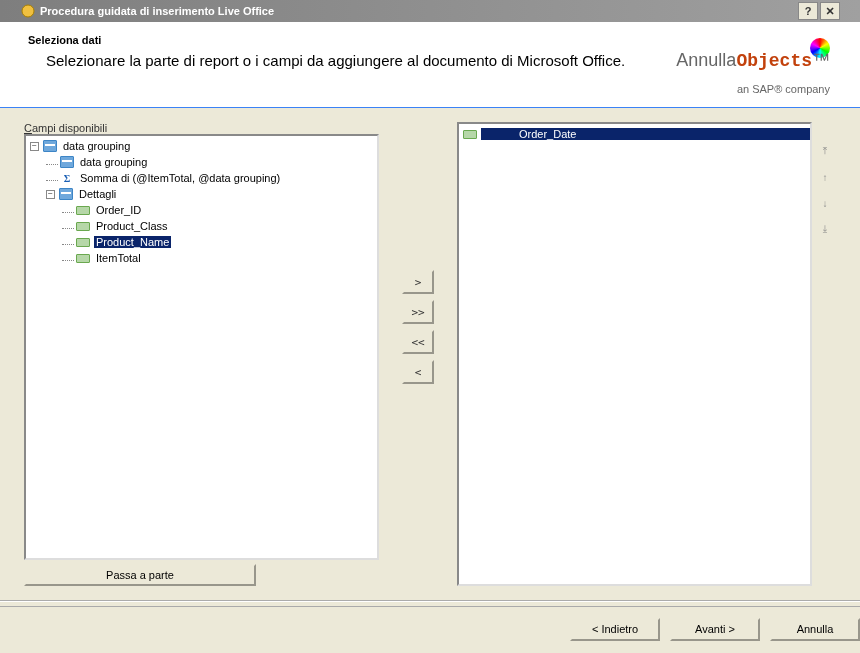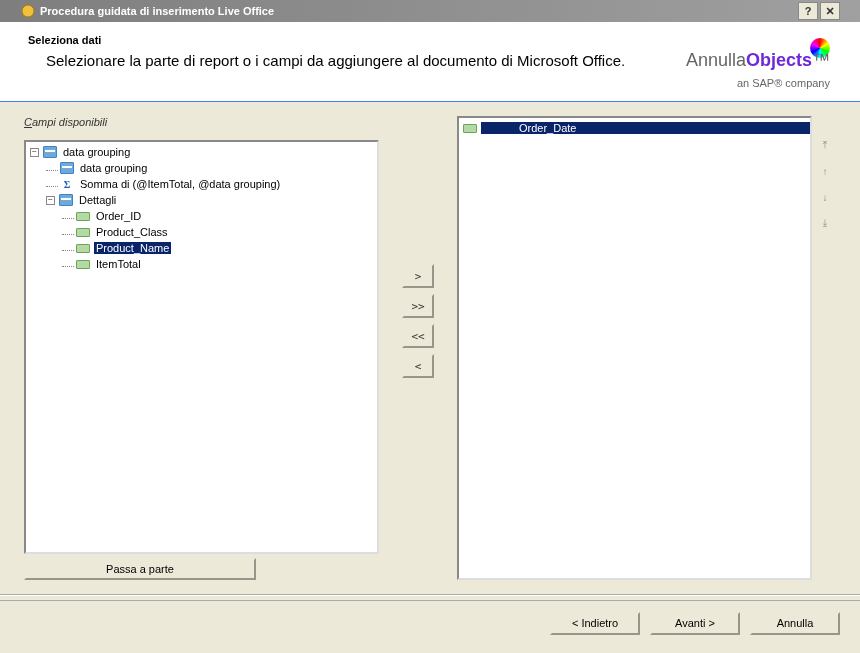--- a/index.html
+++ b/index.html
@@ -8,51 +8,51 @@
     .titlebar .icon { width: 16px; height: 16px; margin-right: 4px; display: flex; align-items: center; justify-content: center; }
     .titlebar .title { flex: 1; font-weight: bold; font-size: 11px; }
     .titlebar .btn { width: 20px; height: 18px; background: #ece9d8; border: 1px solid #888; margin-left: 2px; display: flex; align-items: center; justify-content: center; color: #333; font-weight: bold; cursor: pointer; font-family: Arial; }
     .header { background: white; padding: 12px 30px 12px 28px; display: flex; border-bottom: 1px solid #3b82f6; }
     .header-text { flex: 1; }
     .header-text h1 { font-weight: bold; font-size: 11px; margin-bottom: 6px; }
     .header-text p { font-size: 15px; color: #000; margin-left: 18px; }
     .brand { display: flex; flex-direction: column; align-items: flex-end; padding-top: 4px; }
     .brand .logo { display: flex; align-items: center; }
     .brand .logo-text { font-size: 18px; color: #666; }
-    .brand .logo-bold { font-weight: bold; color: #6d28d9; }
+    .brand .logo-bold { font-weight: bold; color: #c2410c; font-family: Liberation Mono, monospace; }
     .brand .orb { width: 20px; height: 20px; border-radius: 50%; background: conic-gradient(red,yellow,lime,cyan,blue,magenta,red); margin-bottom: -8px; margin-left: 40px; }
-    .brand .tag { font-size: 11px; color: #666; margin-top: 6px; }
+    .brand .tag { font-size: 11px; color: #666; margin-top: 12px; }
     .content { padding: 14px 24px 10px 24px; display: flex; gap: 0; height: 488px; }
     .col { display: flex; flex-direction: column; }
     .col-left { width: 355px; }
     .col-mid { width: 78px; display: flex; flex-direction: column; align-items: center; justify-content: flex-start; padding-top: 148px; gap: 6px; }
     .col-right { flex: 1; }
     .col-btns { width: 24px; display: flex; flex-direction: column; padding-top: 22px; padding-left: 6px; gap: 12px; }
-    .label { color: #333; margin-bottom: 12px; text-decoration: underline; text-decoration-color: transparent; font-style: italic; }
+    .label { color: #333; margin-bottom: 0; text-decoration: underline; text-decoration-color: transparent; }
     .label .und { text-decoration: underline; }
     .listbox { border: 2px inset #ddd; background: white; flex: 1; overflow: auto; padding: 2px 0; }
     .tree { padding: 0; }
     .tree-row { display: flex; align-items: center; height: 16px; padding-left: 4px; white-space: nowrap; cursor: default; }
     .tree-row .expander { width: 9px; height: 9px; border: 1px solid #888; display: inline-flex; align-items: center; justify-content: center; font-size: 8px; line-height: 1; margin-right: 4px; color: #555; font-family: monospace; }
     .tree-row .spacer { display: inline-block; width: 16px; }
     .tree-row .dots { display: inline-block; width: 12px; border-bottom: 1px dotted #888; height: 6px; margin-right: 2px; }
     .tree-row .node-label { padding: 0 2px; }
     .tree-row.selected .node-label { background: #0a246a; color: white; }
     .ic { width: 14px; height: 12px; margin-right: 4px; display: inline-flex; align-items: center; justify-content: center; }
     .ic-group { background: #6fa8dc; border: 1px solid #3d85c6; border-radius: 1px; position: relative; }
     .ic-group::after { content: ""; position: absolute; left: 1px; right: 1px; top: 3px; border-top: 2px solid #fff; }
     .ic-sigma { color: #1a5fb4; font-weight: bold; font-size: 10px; font-family: serif; }
     .ic-field { background: #b6d7a8; border: 1px solid #6aa84f; border-radius: 1px; width: 14px; height: 9px; }
     .mid-btn { width: 32px; height: 24px; border: 2px outset #ece9d8; background: #ece9d8; cursor: pointer; display: flex; align-items: center; justify-content: center; font-family: monospace; font-size: 11px; color: #333; }
     .parts-btn { height: 22px; border: 2px outset #ece9d8; background: #ece9d8; cursor: pointer; margin-top: 4px; width: 232px; }
     .list-item { display: flex; align-items: center; height: 16px; padding-left: 4px; }
     .list-item .node-label { flex: 1; padding: 0 3px; }
     .list-item.selected .node-label { background: #0a246a; color: white; padding-left: 38px; }
     .order-btn { width: 14px; height: 14px; color: #888; display: flex; align-items: center; justify-content: center; font-family: Arial; cursor: pointer; font-size: 10px; }
-    .footer { border-top: 1px solid #aaa; height: 45px; display: flex; align-items: center; justify-content: flex-end; padding-right: 20px; gap: 10px; background: #ece9d8; }
+    .footer { border-top: 1px solid #aaa; height: 45px; display: flex; align-items: center; justify-content: flex-end; gap: 10px; background: #ece9d8; }
     .footer-btn { width: 90px; height: 23px; border: 2px outset #ece9d8; background: #ece9d8; cursor: pointer; display: flex; align-items: center; justify-content: center; gap: 2px; font-size: 11px; }
     .sep-panel { border-top: 2px groove #fff; margin-top: 4px; height: 6px; }
   </style>
 </head>
 <body>
 
 <div class="titlebar">
   <span class="icon">
     <svg width="14" height="14">
         <circle cx="7" cy="7" r="6" fill="#f0c040" stroke="#aa7f00"></circle>

